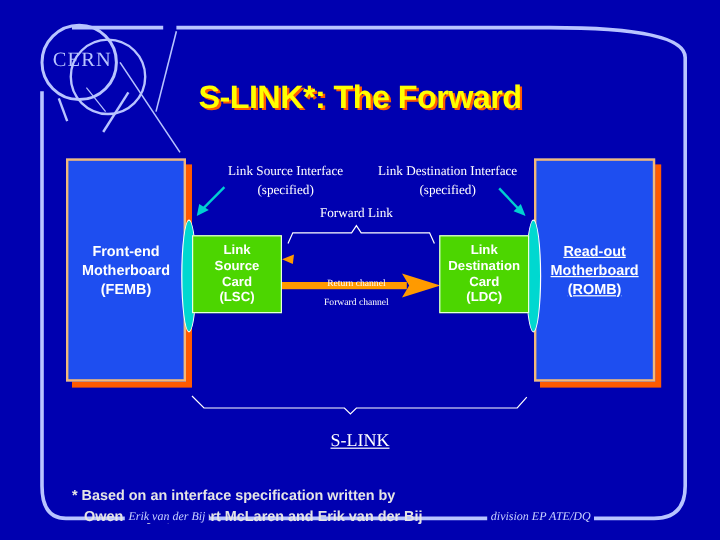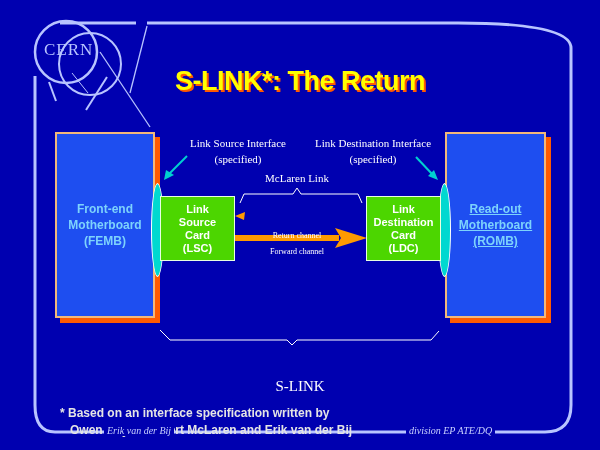--- a/index.html
+++ b/index.html
@@ -1,20 +1,20 @@
 <!DOCTYPE html>
 <html><head>
 <meta charset="utf-8">
 <style>
   html,body{margin:0;padding:0;}
   body{width:600px;height:450px;background:#0000b0;position:relative;overflow:hidden;font-family:"Liberation Sans",sans-serif;}
   .abs{position:absolute;}
   svg.frame{position:absolute;left:0;top:0;}
   .title{left:0;width:600px;top:66px;text-align:center;font-family:"Liberation Sans",sans-serif;font-weight:bold;font-size:27px;color:#ffff00;text-shadow:2px 2px 0 #ff5a00;letter-spacing:-0.5px;}
-  .board{background:#1e4ef0;border:2px solid #f2b87a;box-shadow:5px 5px 0 #ff5a00;color:#7dd3fc;font-weight:bold;font-size:12px;text-align:center;display:flex;align-items:center;justify-content:center;line-height:16px;white-space:pre-line;}
+  .board{background:#1e4ef0;border:2px solid #f2b87a;box-shadow:5px 5px 0 #ff5a00;color:#ffffff;font-weight:bold;font-size:12px;text-align:center;display:flex;align-items:center;justify-content:center;line-height:16px;white-space:pre-line;}
   .card{background:#4cd600;border:1px solid #e8ffe0;color:#fff;font-weight:bold;font-size:11px;text-align:center;display:flex;align-items:center;justify-content:center;line-height:13px;white-space:pre-line;}
   .serif{font-family:"Liberation Serif",serif;color:#fff;}
   .small{font-size:11px;text-align:center;white-space:pre-line;line-height:16px;}
   .tiny{font-size:8px;}
   .footnote{left:60px;top:405px;color:#e5e5e5;font-weight:bold;font-size:12px;line-height:17px;white-space:pre;}
   .footer{font-family:"Liberation Serif",serif;font-style:italic;color:#c8d0ff;font-size:10px;background:#0000b0;padding:0 3px;}
 </style>
 </head>
 <body>
 
@@ -49,21 +49,21 @@
   <g>
     <rect x="234" y="235" width="105" height="6" fill="#ff9a00"></rect>
     <polygon points="335,228 367,238 335,248 341,238" fill="#ff9a00"></polygon>
   </g>
 
   <path d="M160 330 L170 340 H287 L292 345 L297 340 H431 L439 331" fill="none" stroke="#ffffff" stroke-width="1"></path>
 </svg>
 
 <div class="abs serif" style="left:44px;top:40px;font-size:17px;color:#b8c4ff;letter-spacing:1px;">CERN</div>
 
-<div class="abs title">S-LINK*: The Return</div>
+<div class="abs title">S-LINK*: The Forward</div>
 
 <div class="abs board" style="left:55px;top:132px;width:96px;height:182px;">Front-end
 Motherboard
 (FEMB)</div>
 <div class="abs board" style="left:445px;top:132px;width:97px;height:182px;text-decoration:underline;">Read-out
 Motherboard
 (ROMB)</div>
 
 <div class="abs" style="left:151px;top:183px;width:11px;height:92px;background:#00d8d0;border-radius:50%;border:1px solid #fff;"></div>
 <div class="abs" style="left:438px;top:183px;width:11px;height:92px;background:#00d8d0;border-radius:50%;border:1px solid #fff;"></div>
@@ -74,22 +74,22 @@
 (LSC)</div>
 <div class="abs card" style="left:366px;top:196px;width:73px;height:63px;">Link
 Destination
 Card
 (LDC)</div>
 
 <div class="abs serif small" style="left:163px;top:135px;width:150px;">Link Source Interface
 (specified)</div>
 <div class="abs serif small" style="left:298px;top:135px;width:150px;">Link Destination Interface
 (specified)</div>
-<div class="abs serif" style="left:252px;top:172px;width:90px;text-align:center;font-size:11px;">McLaren Link</div>
+<div class="abs serif" style="left:252px;top:172px;width:90px;text-align:center;font-size:11px;">Forward Link</div>
 <div class="abs serif tiny" style="left:262px;top:231px;width:70px;text-align:center;">Return channel</div>
 <div class="abs serif tiny" style="left:262px;top:247px;width:70px;text-align:center;">Forward channel</div>
-<div class="abs serif" style="left:250px;top:378px;width:100px;text-align:center;font-size:15px;">S-LINK</div>
+<div class="abs serif" style="left:250px;top:360px;width:100px;text-align:center;font-size:15px;text-decoration:underline;">S-LINK</div>
 
 <div class="abs footnote">* Based on an interface specification written by
    Owen Boyle, Robert McLaren and Erik van der Bij</div>
 
 <div class="abs footer" style="left:104px;top:425px;">Erik van der Bij</div>
 <div class="abs footer" style="left:406px;top:425px;text-align:right;">division EP  ATE/DQ</div>
 
 </body></html>

